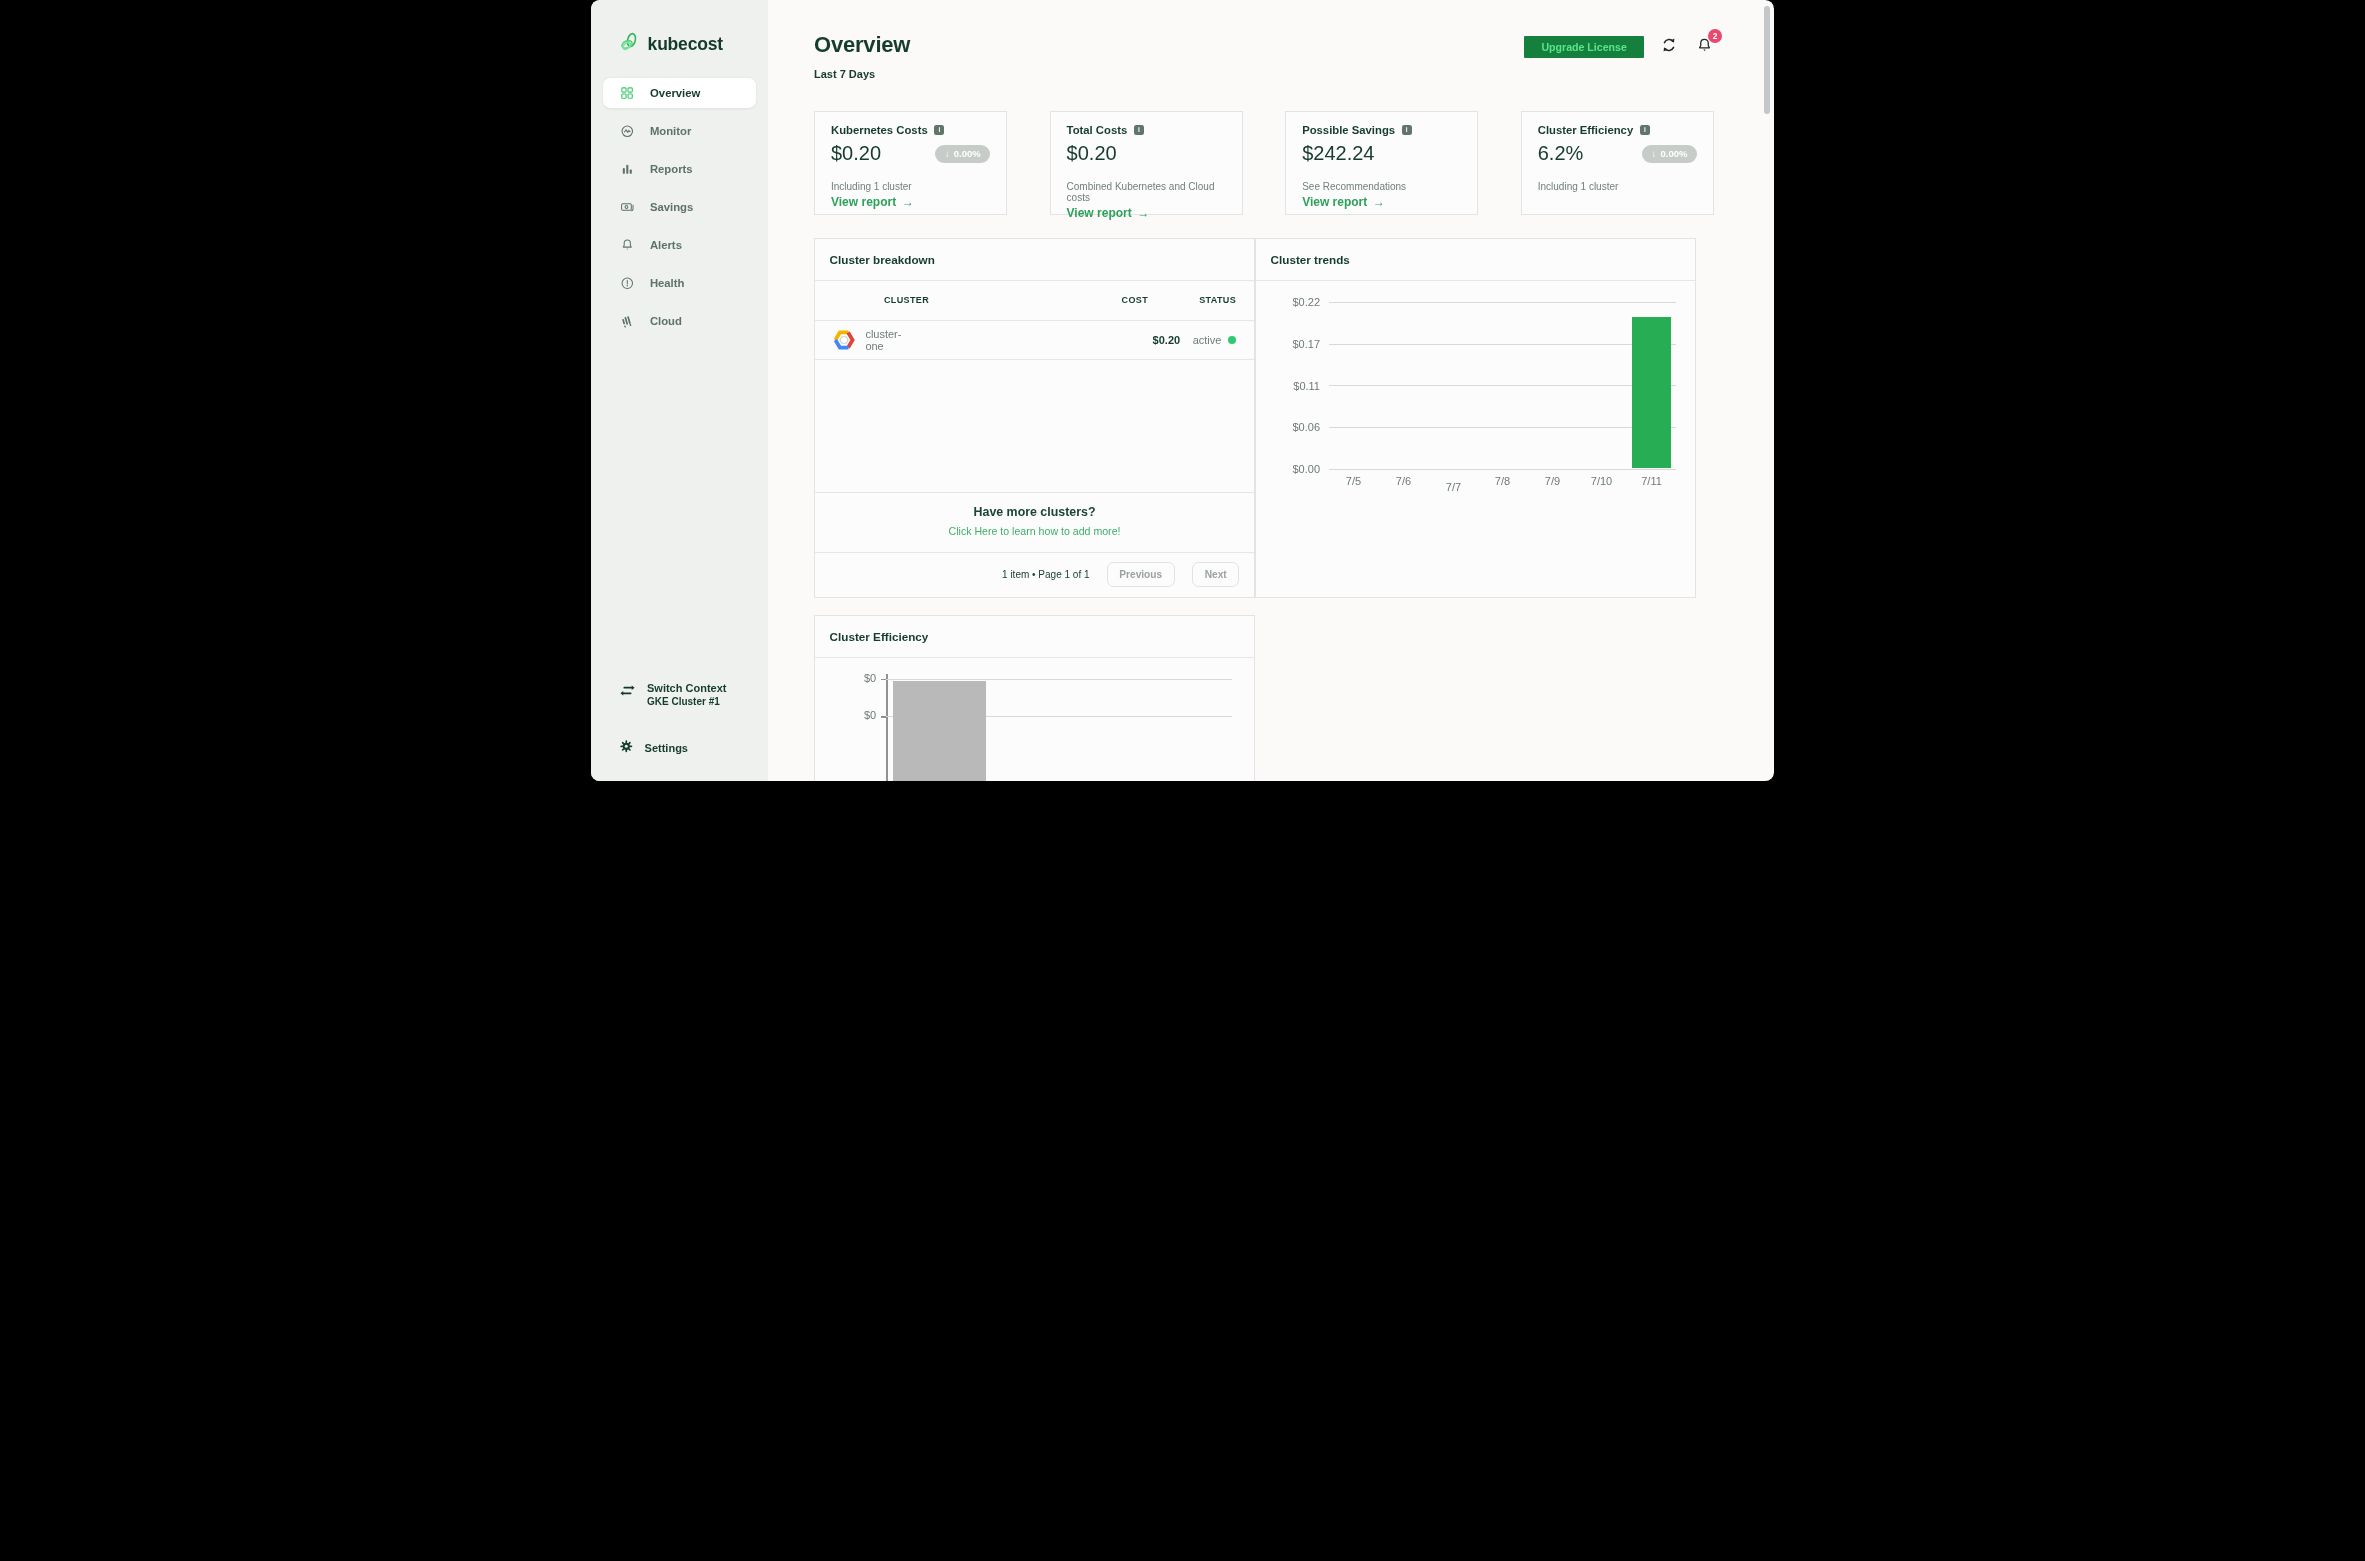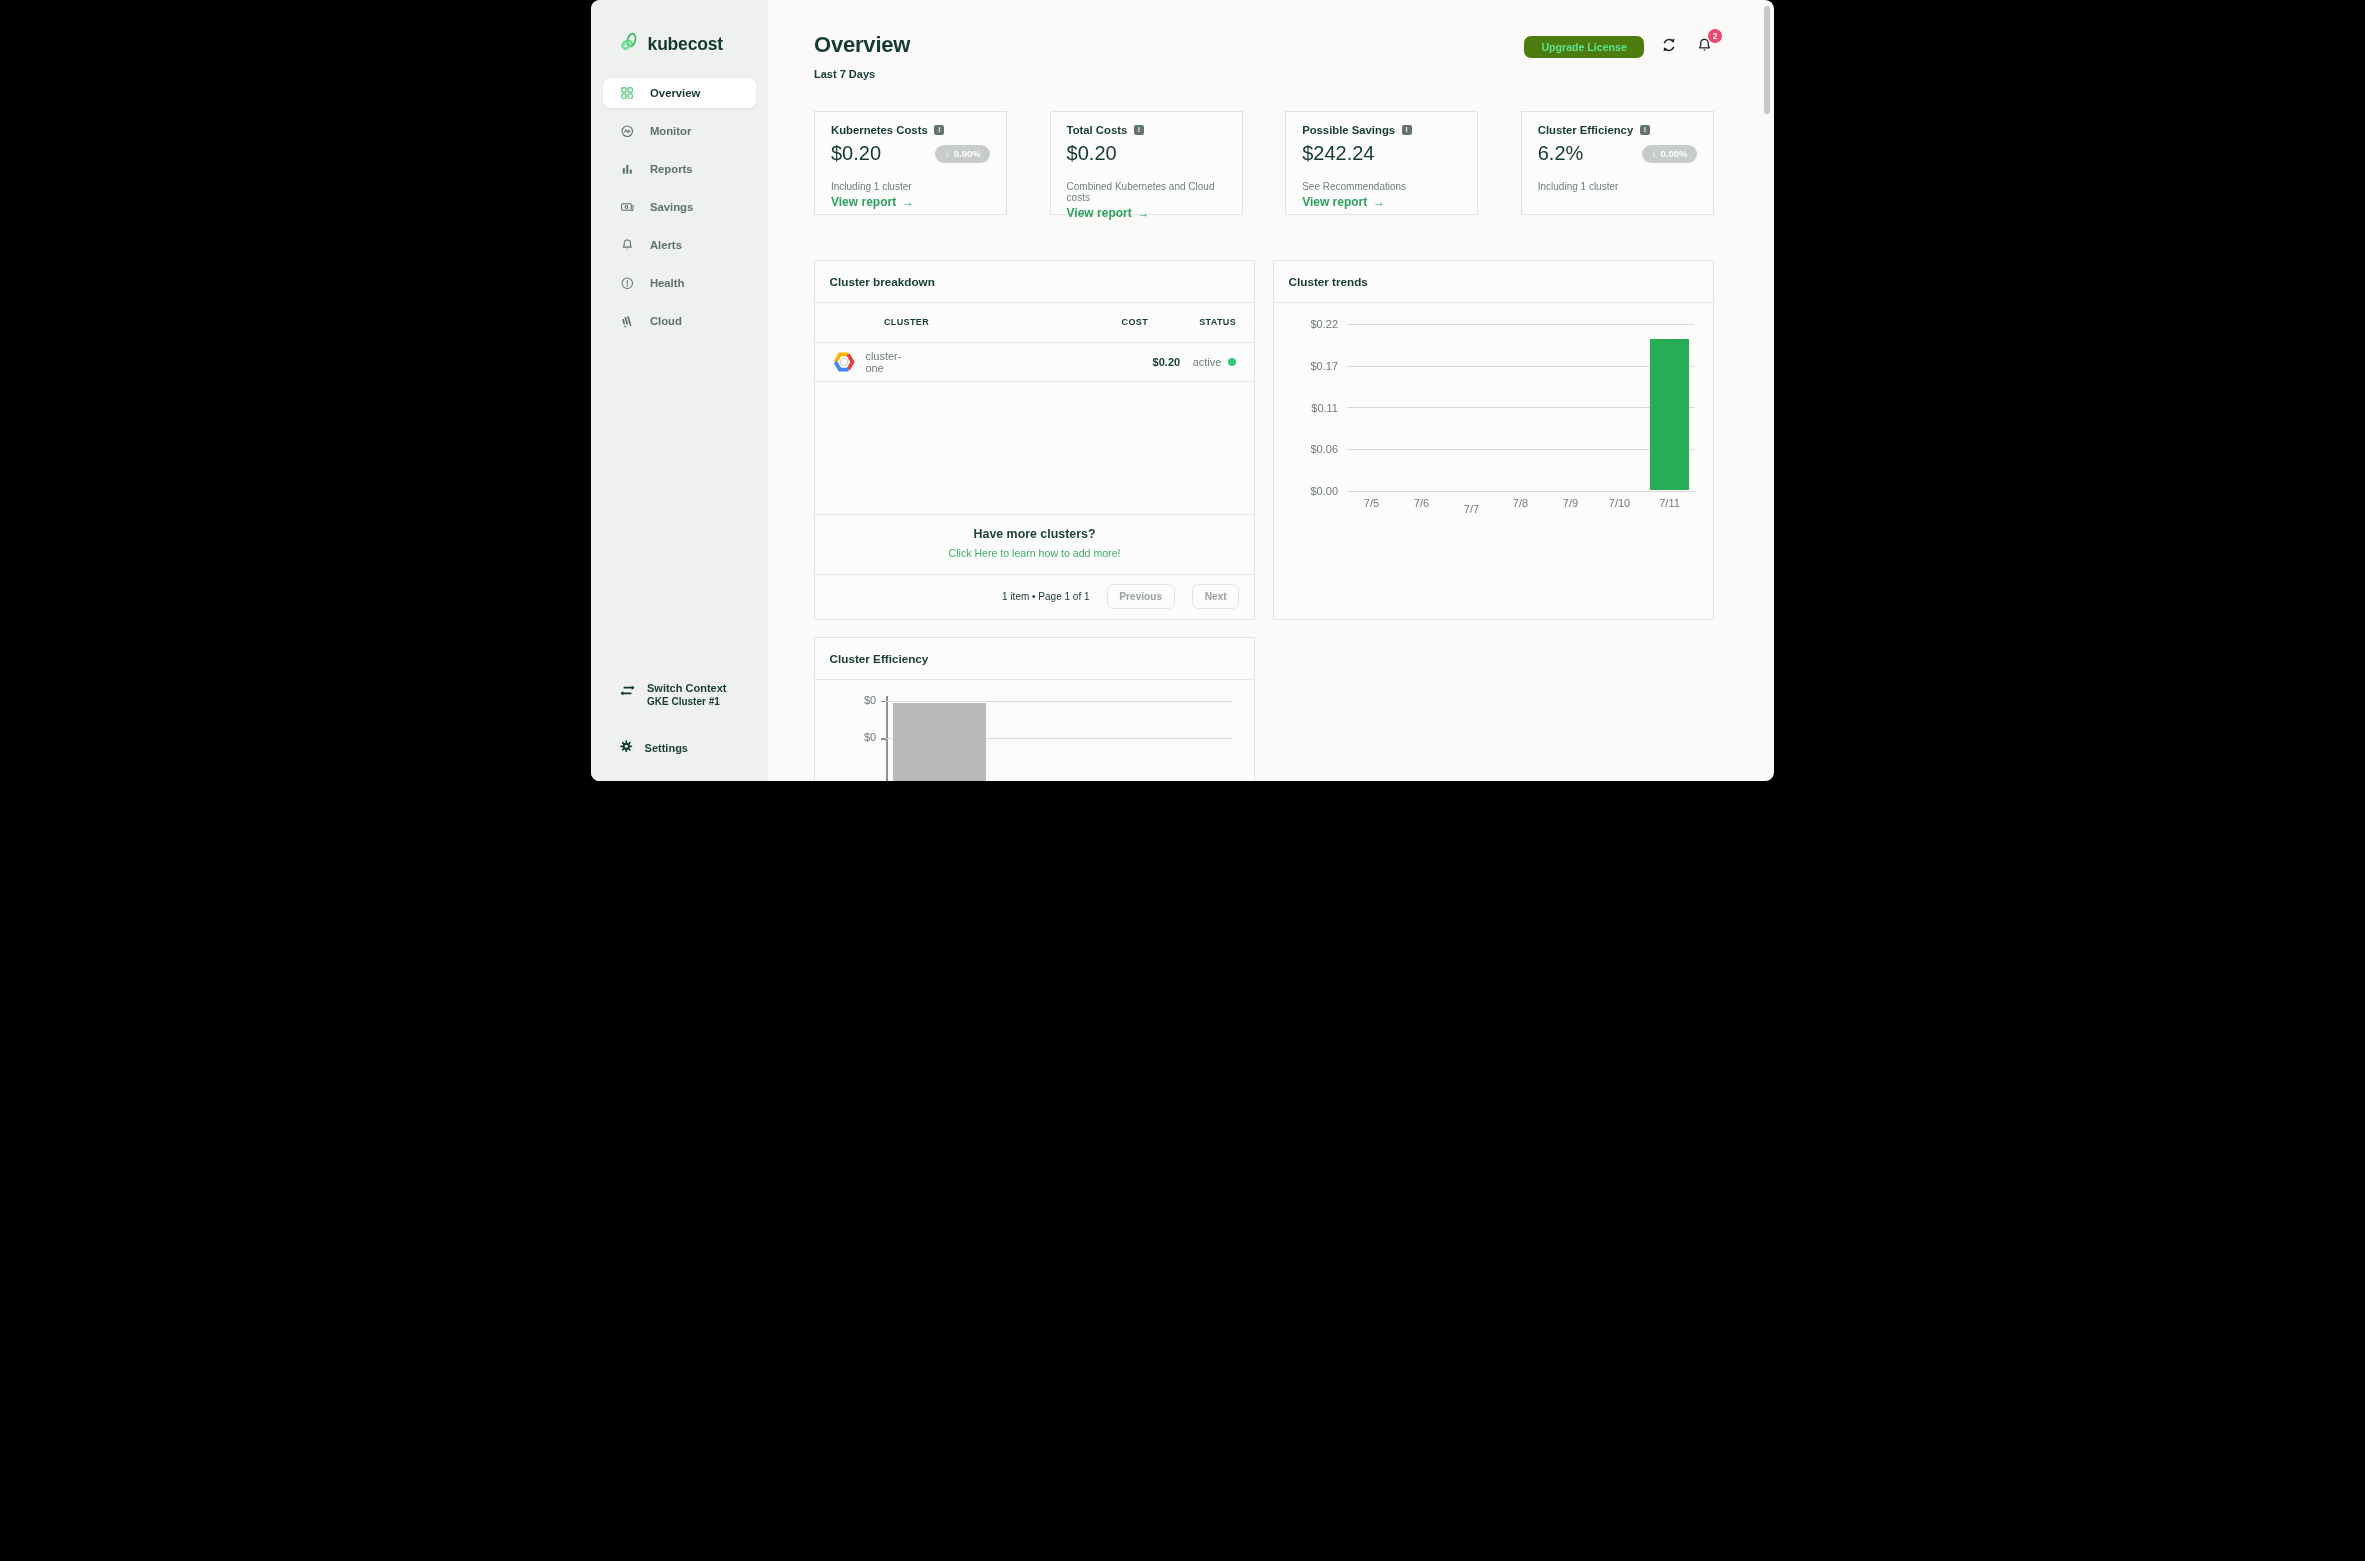--- a/index.html
+++ b/index.html
@@ -25,22 +25,22 @@
   .settings-row{display:flex;align-items:center;gap:11px;margin-top:32px;cursor:pointer;}
   .settings-label{font-size:11px;font-weight:800;color:#153c2e;}
 
   
   .main{flex:1;padding:32px 0 0 46px;position:relative;}
   .content{width:900px;}
   .header-row{display:flex;justify-content:space-between;align-items:flex-start;}
   .page-title{font-size:22px;font-weight:800;color:#153c2e;letter-spacing:-0.2px;}
   .page-subtitle{font-size:11px;font-weight:700;color:#153c2e;margin-top:9.5px;}
   .controls{display:flex;align-items:center;gap:14.6px;margin-top:2.9px;}
-  .upgrade-btn{background:#4d7c0f;color:#5ce28c;font-size:10.6px;font-weight:700;
-    border:none;border-radius:7px;padding:5px 17px;cursor:pointer;}
+  .upgrade-btn{background:#15803d;color:#5ce28c;font-size:10.6px;font-weight:700;
+    border:none;border-radius:1px;padding:5px 17px;cursor:pointer;}
   .icon-btn{background:none;border:none;padding:1.5px;cursor:pointer;display:flex;}
   .bell-wrap{position:relative;}
   .notif-badge{position:absolute;top:-6.6px;right:-8px;width:14px;height:14px;border-radius:50%;
     background:#e9486f;color:#fff;font-size:8.4px;font-weight:700;display:flex;align-items:center;justify-content:center;}
 
   
   .stat-row{display:flex;margin-top:31px;gap:43px;}
   .stat-card{width:225px;height:104px;background:#fcfcfc;border:0.7px solid #e3e3e3;
     padding:12.4px 16px 0 16px;}
   .stat-card + .stat-card{margin-left:-0.7px;}
@@ -51,21 +51,21 @@
   .stat-value-row{display:flex;align-items:center;justify-content:space-between;margin-top:6.6px;}
   .stat-value{font-size:20px;font-weight:500;color:#153c2e;}
   .delta-badge{background:#c8ccc9;color:#fff;font-size:9.5px;font-weight:700;border-radius:730px;
     padding:3.7px 9.5px;display:flex;align-items:center;gap:4.4px;}
   .stat-desc{font-size:10px;color:#70807a;margin-top:15.3px;}
   .view-report{display:flex;align-items:center;gap:5.8px;font-size:12px;font-weight:700;
     color:#2da15c;margin-top:3.7px;cursor:pointer;}
 
   
   .clusters-heading{font-size:17px;font-weight:800;color:#153c2e;margin-top:20.5px;}
-  .cluster-cols{display:flex;gap:18px;margin-top:45px;}
+  .cluster-cols{display:flex;gap:0;margin-top:23px;}
   .card{background:#fcfcfc;border:0.7px solid #e3e3e3;width:441px;}
   .card-header{padding:14px 14.6px;font-size:11.7px;font-weight:700;color:#153c2e;border-bottom:0.7px solid #e6e6e6;}
   .breakdown-card{height:360px;display:flex;flex-direction:column;}
   .thead,.trow{display:flex;align-items:center;border-bottom:0.7px solid #e6e6e6;}
   .thead{height:40px;font-size:9px;font-weight:700;color:#153c2e;letter-spacing:.04em;}
   .trow{height:39px;font-size:11px;}
   .col-icon{width:69px;padding-left:18px;display:flex;align-items:center;}
   .col-cluster{flex:1;}
   .col-cost{width:102px;text-align:right;}
   .col-status{width:106px;text-align:right;padding-right:18px;display:flex;align-items:center;justify-content:flex-end;gap:6.6px;}

